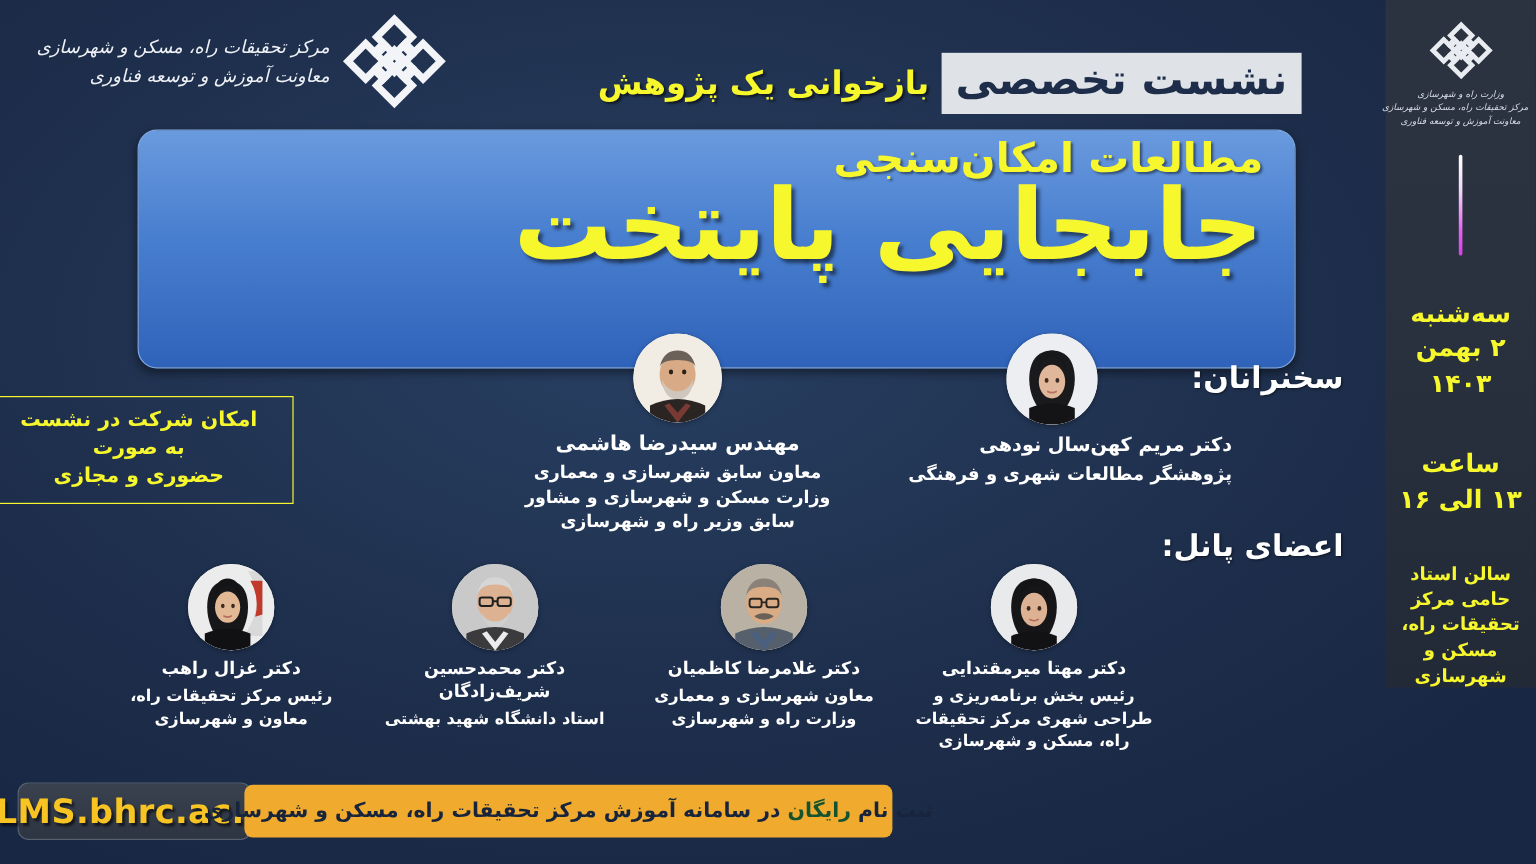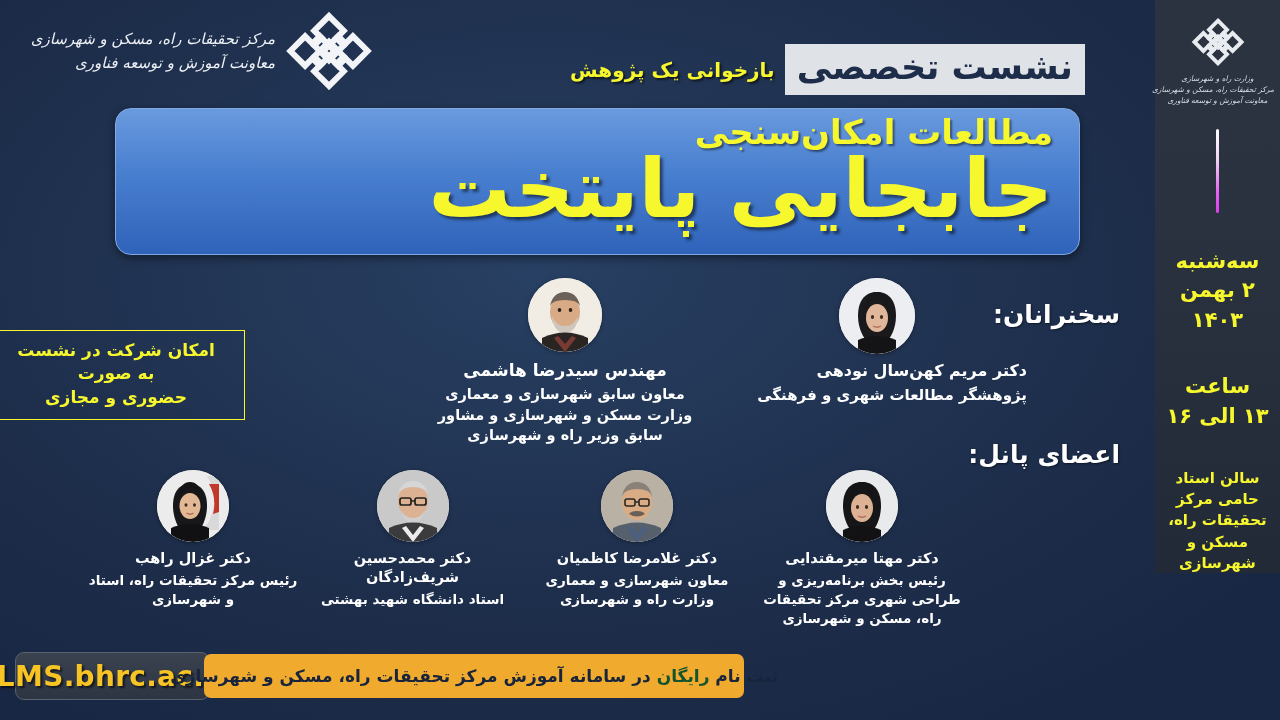--- a/index.html
+++ b/index.html
@@ -60,26 +60,26 @@
   .kicker {
     position:absolute; top:44px; right:195px;
     display:flex; align-items:center; gap:10px; direction:rtl;
   }
   .kicker-badge {
     background:#dfe2e6; color:#1d2d4a;
     font-size:35px; font-weight:bold; line-height:1;
     padding:6px 12px 10px; letter-spacing:-1px;
   }
   .kicker-yellow {
-    color:#f7f72e; font-size:20px; font-weight:bold;
+    color:#f7f72e; font-size:27px; font-weight:bold;
     text-shadow:2px 2px 2px rgba(0,0,0,.55);
   }
   
   .title-box {
-    position:absolute; top:108px; right:200px; left:115px; height:147px;
+    position:absolute; top:108px; right:200px; left:115px; height:199px;
     background:linear-gradient(180deg,#6a9ade 0%,#4a80d0 42%,#2f63ba 100%);
     border-radius:16px;
     border:1px solid #7fa9e4;
     box-shadow:0 3px 8px rgba(0,0,0,.45);
     padding:4px 26px 0 36px;
     text-align:right;
     overflow:hidden;
   }
   .title-sub {
     color:#f7f72e; font-weight:bold; font-size:34px; line-height:1.05;
@@ -334,21 +334,21 @@
         <path d="M33 14 c-12 0 -17 9 -17 22 0 12 5 21 8 25 l18 0 c3 -4 8 -13 8 -25 0 -13 -5 -22 -17 -22 z" fill="#17171a"></path>
         <ellipse cx="33" cy="36" rx="10.5" ry="13" fill="#e2b895"></ellipse>
         <path d="M23 27 c2 -6 6 -9 10 -9 4 0 8 3 10 9 l0 -4 c0 -7 -4 -11 -10 -11 -6 0 -10 4 -10 11 z" fill="#141417"></path>
         <ellipse cx="29" cy="35" rx="1.5" ry="1.8" fill="#3a2a21"></ellipse>
         <ellipse cx="37.5" cy="35" rx="1.5" ry="1.8" fill="#3a2a21"></ellipse>
         <path d="M29.5 43 q3.5 2.5 7 0" stroke="#b06b5a" stroke-width="1.3" fill="none"></path>
         <path d="M14 58 q19 -8 38 0 l0 14 l-38 0 z" fill="#111113"></path>
       </svg>
     </div>
     <div class="p-name">دکتر غزال راهب</div>
-    <div class="p-role">رئیس مرکز تحقیقات راه، استاد و شهرسازی</div>
+    <div class="p-role">رئیس مرکز تحقیقات راه، معاون و شهرسازی</div>
   </div>
 
   <div class="lms-box">
     <span class="lms-text">LMS.bhrc.ac.ir</span>
   </div>
 
   <div class="cta">
     <span class="cta-text"><span>ثبت نام </span><span class="cta-free">رایگان</span><span> در سامانه آموزش مرکز تحقیقات راه، مسکن و شهرسازی</span></span>
   </div>
 

